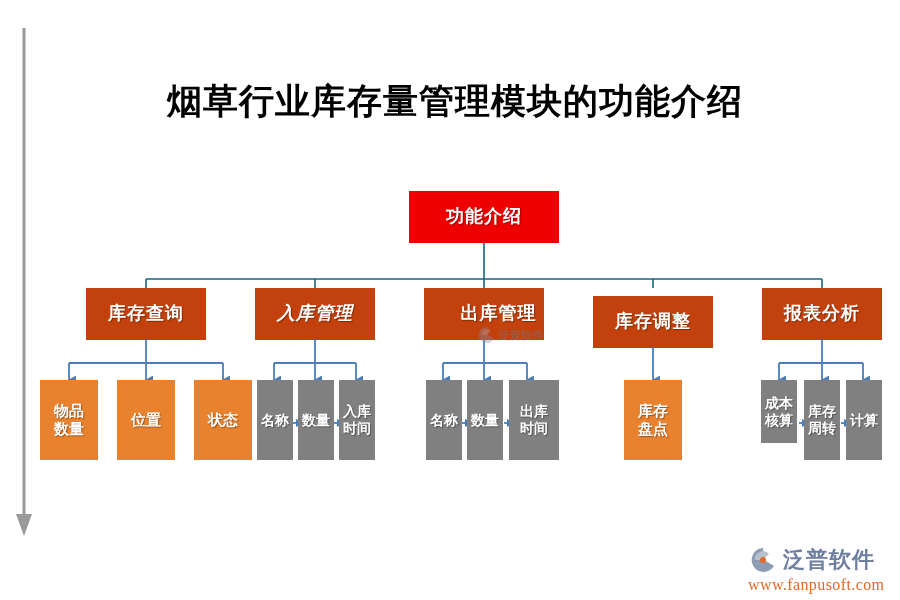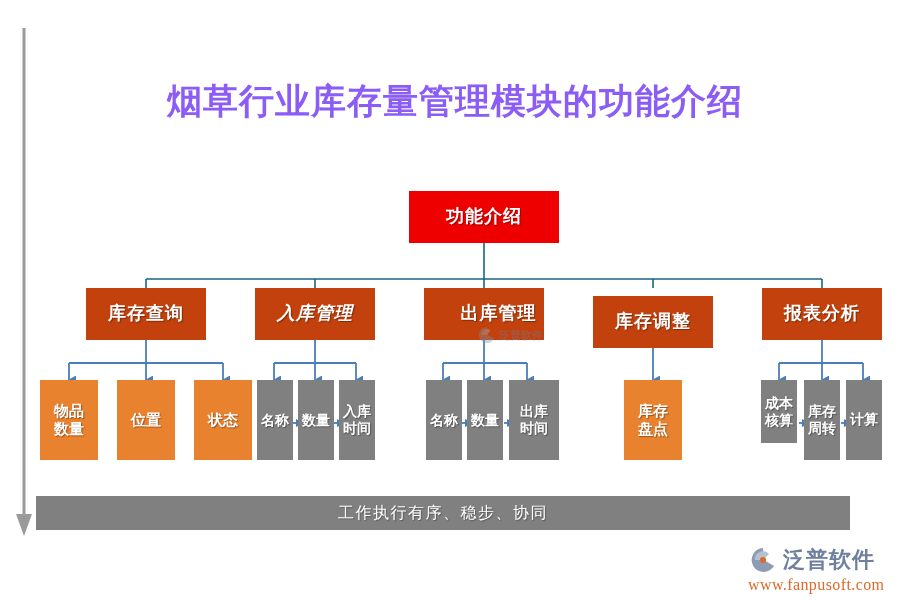--- a/index.html
+++ b/index.html
@@ -22,21 +22,21 @@
 
   
   .page-title {
     position: absolute;
     left: 60px;
     top: 78px;
     width: 790px;
     text-align: center;
     font-size: 35px;
     font-weight: bold;
-    color: #8b5cf6;
+    color: #000000;
     letter-spacing: 1px;
     white-space: nowrap;
   }
 
   
   .left-arrow {
     position: absolute;
     left: 12px;
     top: 28px;
     width: 24px;
@@ -259,23 +259,22 @@
   <div class="node node-l3-gray" style="left:509px; top:380px; width:50px; height:80px; white-space:pre-line;">出库
 时间</div>
 
   <div class="node node-l3-orange wide" style="left:624px; top:380px; width:58px; height:80px; white-space:pre-line;">库存
 盘点</div>
 
   <div class="node node-l3-gray" style="left:761px; top:380px; width:36px; height:63px; white-space:pre-line;">成本
 核算</div>
   <div class="node node-l3-gray" style="left:804px; top:380px; width:36px; height:80px; white-space:pre-line;">库存
 周转</div>
-  <div class="node node-l3-gray" style="left:846px; top:380px; width:36px; height:80px; white-space:pre-line;font-family:Liberation Mono, monospace;">计算</div>
-
-  <div class="banner">工作执行有序、稳步、协同</div>
+  <div class="node node-l3-gray" style="left:846px; top:380px; width:36px; height:80px; white-space:pre-line;">计算</div>
+
 
   <div class="brand-logo">
     <div class="brand-row">
       <svg width="30" height="28" viewBox="0 0 30 28">
         <path d="M15 2 A12 12 0 1 0 26 20 L16 14 Z" fill="#8d9bb3"></path>
         <path d="M7 14 A8 8 0 0 1 21 8 L15 14 Z" fill="#b7c0cf"></path>
         <circle cx="15" cy="14" r="3" fill="#e06a2a"></circle>
       </svg>
       <span class="brand-name">泛普软件</span>
     </div>

